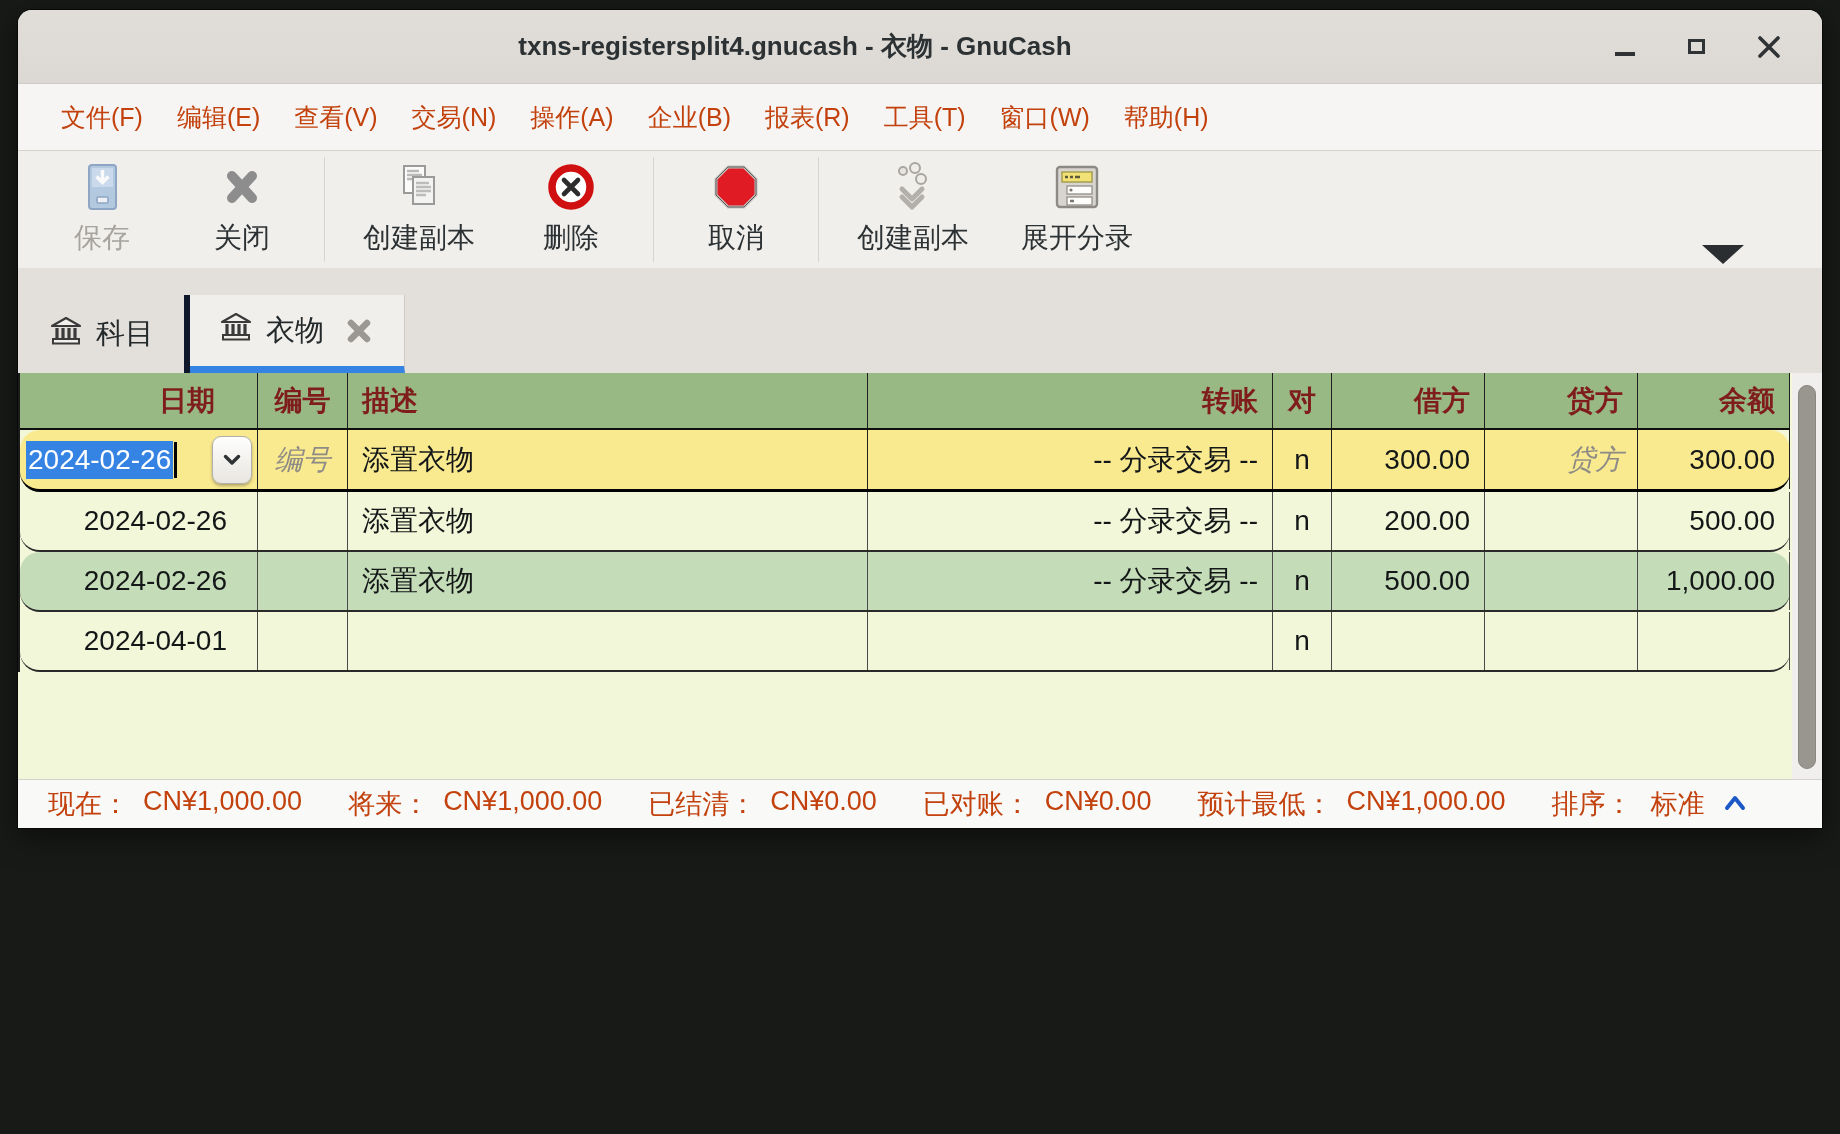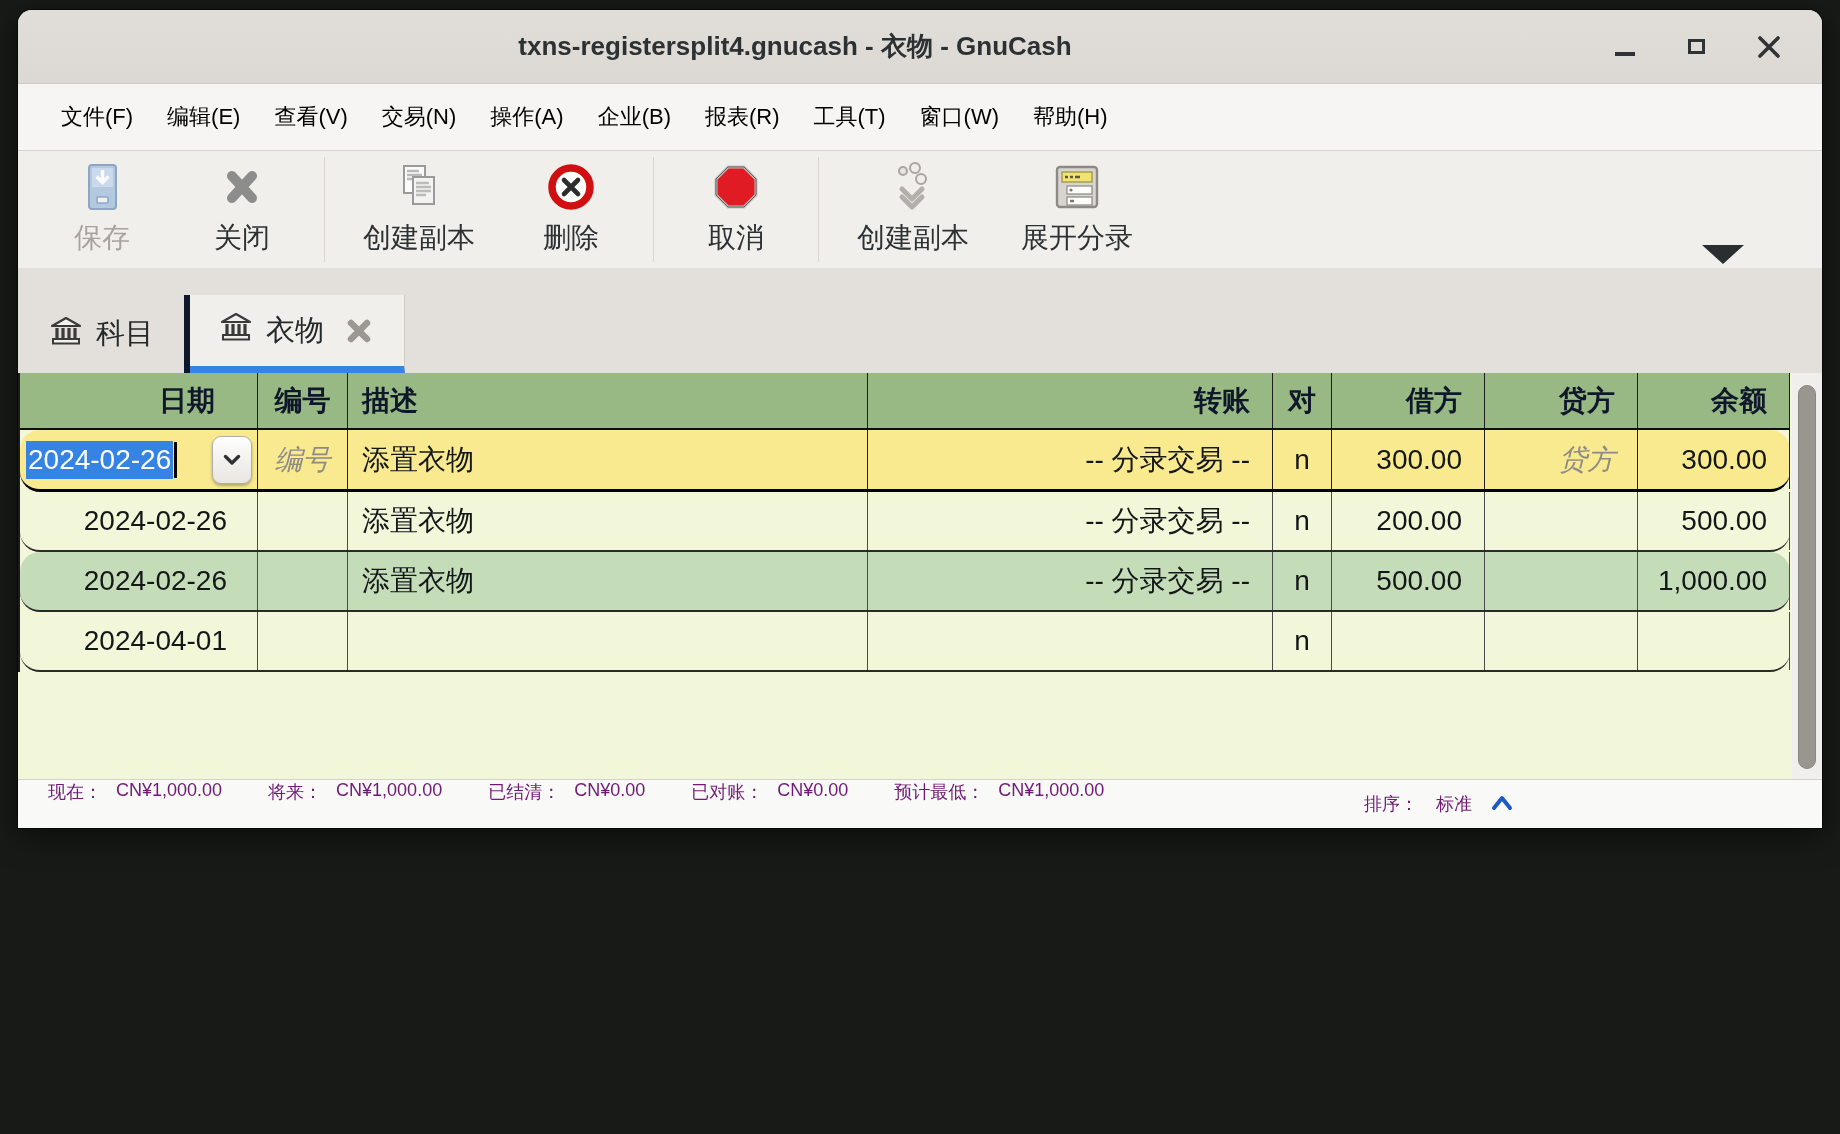--- a/index.html
+++ b/index.html
@@ -26,21 +26,21 @@
   .win-controls{flex:0 0 250px;display:flex;align-items:center;justify-content:flex-end;gap:46px;padding-right:40px;}
   .win-btn{width:26px;height:26px;border:none;background:transparent;padding:0;position:relative;cursor:default;}
   .glyph-min{position:absolute;left:3px;bottom:4px;width:20px;height:3.5px;background:#2f3335;}
   .glyph-max{position:absolute;left:4px;top:5px;width:17px;height:15px;border:3.5px solid #2f3335;}
   .glyph-close{position:absolute;inset:0;}
   
   .menubar{
     height:67px;flex:0 0 67px;background:#f6f5f3;display:flex;align-items:center;
     padding-left:30px;gap:8px;border-bottom:1px solid #d6d2cc;
   }
-  .menu-item{font-size:22px;color:#000000;padding:8px 13px;border-radius:6px;white-space:nowrap;}
+  .menu-item{font-size:25px;color:#c2410c;padding:8px 13px;border-radius:6px;white-space:nowrap;}
   
   .toolbar{
     height:117px;flex:0 0 117px;background:#f1efec;display:flex;align-items:stretch;
     padding-left:14px;position:relative;
   }
   .tb-btn{
     display:flex;flex-direction:column;align-items:center;justify-content:flex-start;
     gap:6px;padding:10px 26px 0;min-width:140px;background:transparent;border:none;
   }
   .tb-btn .tb-icon{height:52px;display:flex;align-items:center;justify-content:center;}
@@ -62,24 +62,24 @@
   .tab-close{background:transparent;border:none;padding:0;margin-left:6px;display:flex;align-items:center;}
   
   .register{flex:1;position:relative;background:#f3f7d9;overflow:hidden;}
   .table{position:absolute;left:0;top:0;width:1772px;border-left:2px solid #1c1c1c;}
   .grid{display:grid;grid-template-columns:238px 90px 520px 405px 59px 153px 153px 152px;}
   .cell{
     border-right:1px solid #4a4a4a;display:flex;align-items:center;
     font-size:28px;color:#141718;overflow:hidden;white-space:nowrap;
   }
   .al{justify-content:flex-start;padding-left:14px;}
-  .ar{justify-content:flex-end;padding-right:22px;}
+  .ar{justify-content:flex-end;padding-right:14px;}
   .ac{justify-content:center;}
   .header-row{height:57px;background:#98b884;border-bottom:2px solid #0f0f0f;}
-  .header-row .cell{border-right:1px solid #1e1e1e;font-weight:bold;color:#0f172a;}
+  .header-row .cell{border-right:1px solid #1e1e1e;font-weight:bold;color:#7f1d1d;}
   .hdr-date{padding-right:42px;}
   .row{height:60px;border-bottom:2px solid #2a2a2a;border-radius:20px;}
   .row-selected{height:62px;background:#f9e98f;border-bottom:3px solid #000;}
   .row-selected .cell{border-right:1px solid #1f1f1f;}
   .row-pale{background:#f3f7d9;}
   .row-green{background:#c4dcb7;}
   .date-val{padding-right:30px;}
   .placeholder{color:#8e8b87;font-style:italic;}
   
   .date-cell{padding-left:6px;padding-right:5px;}
@@ -91,21 +91,21 @@
     background:linear-gradient(#fefefd,#e9e6e1);box-shadow:0 2px 3px rgba(0,0,0,.28);
     display:flex;align-items:center;justify-content:center;padding:0;
   }
   .filler{position:absolute;left:0;right:30px;bottom:0;top:494px;background:#f3f7d9;border-left:2px solid #1c1c1c;}
   
   .scrollbar{position:absolute;right:0;top:0;bottom:0;width:30px;background:#f0efed;}
   .scroll-thumb{position:absolute;left:6px;right:6px;top:12px;bottom:10px;background:#99968f;border:1px solid #8a8781;border-radius:10px;}
   
   .statusbar{
     height:49px;flex:0 0 49px;background:#f9f9f8;border-top:1px solid #d5d2ce;
-    display:flex;padding-left:30px;gap:46px;font-size:18px;color:#701a75;
+    display:flex;align-items:center;padding-left:30px;gap:46px;font-size:27px;color:#c2410c;
   }
   .sb-item{display:flex;gap:14px;white-space:nowrap;}
   .sb-sort{margin-left:auto;margin-right:308px;display:flex;align-items:center;gap:18px;white-space:nowrap;}
   .sort-caret{display:flex;align-items:center;}
 </style>
 </head>
 <body>
 
 <div class="screen">
   <div class="window">

